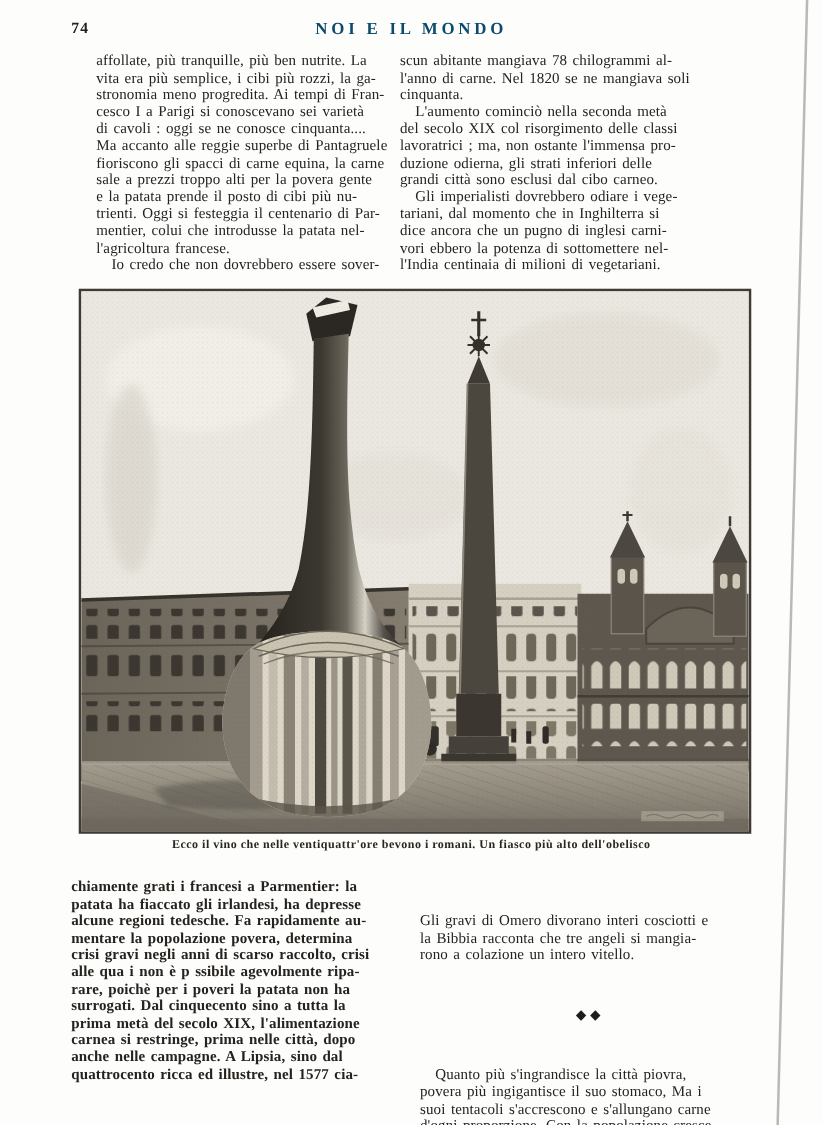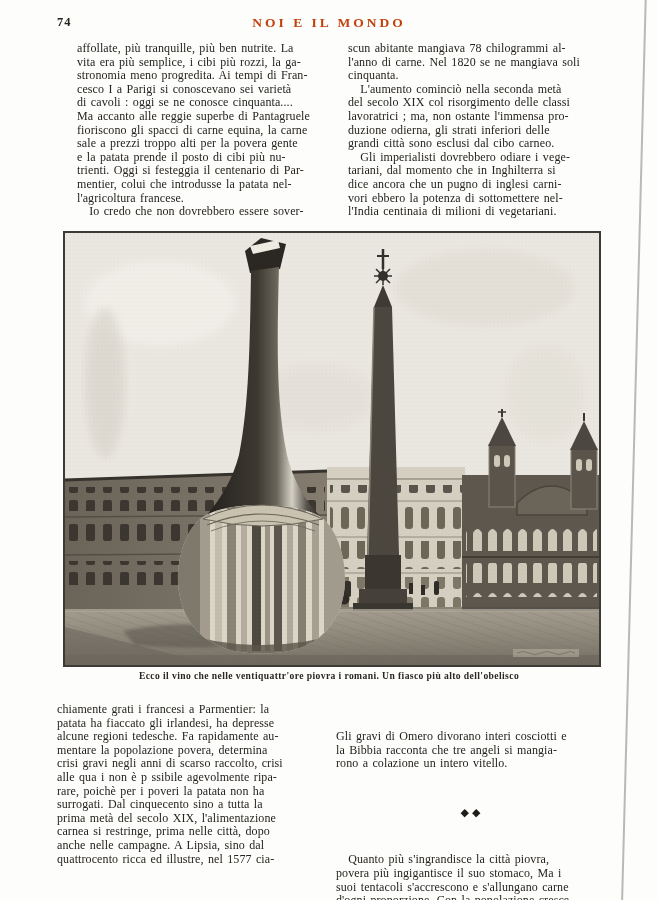--- a/index.html
+++ b/index.html
@@ -5,27 +5,27 @@
   html,body{margin:0;padding:0;}
   body{
     width:658px;height:900px;overflow:hidden;position:relative;
     background:#fdfdfb;
     font-family:"Liberation Serif", serif;
     color:#26231f;
   }
   .page{position:absolute;inset:0;}
   
   .hdr-num{position:absolute;left:57px;top:15px;font-size:12.5px;font-weight:bold;letter-spacing:1px;}
-  .hdr-title{position:absolute;left:0;right:0;top:15px;text-align:center;font-size:13.5px;font-weight:bold;letter-spacing:3px;color:#c2410c;}
+  .hdr-title{position:absolute;left:0;right:0;top:15px;text-align:center;font-size:13.5px;font-weight:bold;letter-spacing:3px;color:#0c4a6e;}
   
   .col{position:absolute;width:272px;font-size:12px;line-height:13.6px;letter-spacing:.1px;word-spacing:1.2px;white-space:pre;}
   .col .tl{height:13.6px;overflow:visible;}
   #col-tl{left:57px;top:42px;margin-left:20px;}
-  #col-tr{left:348px;top:42px;}
-  #col-bl{left:57px;top:703px;}
+  #col-tr{left:320px;top:42px;}
+  #col-bl{left:57px;top:703px;font-weight:bold;}
   #col-br{left:336px;top:703px;}
   .ornament{text-align:center;font-size:11px;letter-spacing:3px;color:#1f1d1a;height:28px;line-height:28px;}
   
   .figure{position:absolute;left:63px;top:231px;width:534px;height:432px;border:2px solid #3e3b36;background:#ebe8e1;box-sizing:content-box;}
   .figure svg{display:block;width:534px;height:432px;}
   .caption{position:absolute;left:0;right:0;top:670px;text-align:center;font-weight:bold;font-size:9.6px;line-height:12px;letter-spacing:.4px;color:#2a2723;}
   
   .scan-edge{position:absolute;left:645px;top:-12px;width:1.6px;height:930px;background:#a9a7a3;transform:rotate(1.5deg);transform-origin:top center;opacity:.8;}
 </style>
 </head>
@@ -205,21 +205,21 @@
       <g>
         <rect x="448" y="416" width="66" height="8" fill="#b8b2a4" opacity=".55"></rect>
         <path d="M452,420 q6,-3 12,0 q6,3 12,0 q6,-3 12,0 q6,3 12,0 q6,-3 10,0" stroke="#7c766b" stroke-width="1" fill="none"></path>
       </g>
 
       <rect x="0" y="0" width="534" height="432" fill="url(#pnoise)" opacity=".14"></rect>
     </svg>
   </div>
 
   <div class="caption">
-    <div>Ecco il vino che nelle ventiquattr'ore piovra i romani. Un fiasco più alto dell'obelisco</div>
+    <div>Ecco il vino che nelle ventiquattr'ore bevono i romani. Un fiasco più alto dell'obelisco</div>
   </div>
 
   <div class="col" id="col-bl"><div class="tl">chiamente grati i francesi a Parmentier: la</div><div class="tl">patata ha fiaccato gli irlandesi, ha depresse</div><div class="tl">alcune regioni tedesche. Fa rapidamente au-</div><div class="tl">mentare la popolazione povera, determina</div><div class="tl">crisi gravi negli anni di scarso raccolto, crisi</div><div class="tl">alle qua i non è p ssibile agevolmente ripa-</div><div class="tl">rare, poichè per i poveri la patata non ha</div><div class="tl">surrogati. Dal cinquecento sino a tutta la</div><div class="tl">prima metà del secolo XIX, l'alimentazione</div><div class="tl">carnea si restringe, prima nelle città, dopo</div><div class="tl">anche nelle campagne. A Lipsia, sino dal</div><div class="tl">quattrocento ricca ed illustre, nel 1577 cia-</div></div>
 
   <div class="col" id="col-br">
     <div><div class="tl">Gli gravi di Omero divorano interi cosciotti e</div><div class="tl">la Bibbia racconta che tre angeli si mangia-</div><div class="tl">rono a colazione un intero vitello.</div></div>
     <div class="ornament">◆◆</div>
     <div><div class="tl">  Quanto più s'ingrandisce la città piovra,</div><div class="tl">povera più ingigantisce il suo stomaco, Ma i</div><div class="tl">suoi tentacoli s'accrescono e s'allungano carne</div><div class="tl">d'ogni proporzione. Con la popolazione cresce</div></div>
   </div>
 

